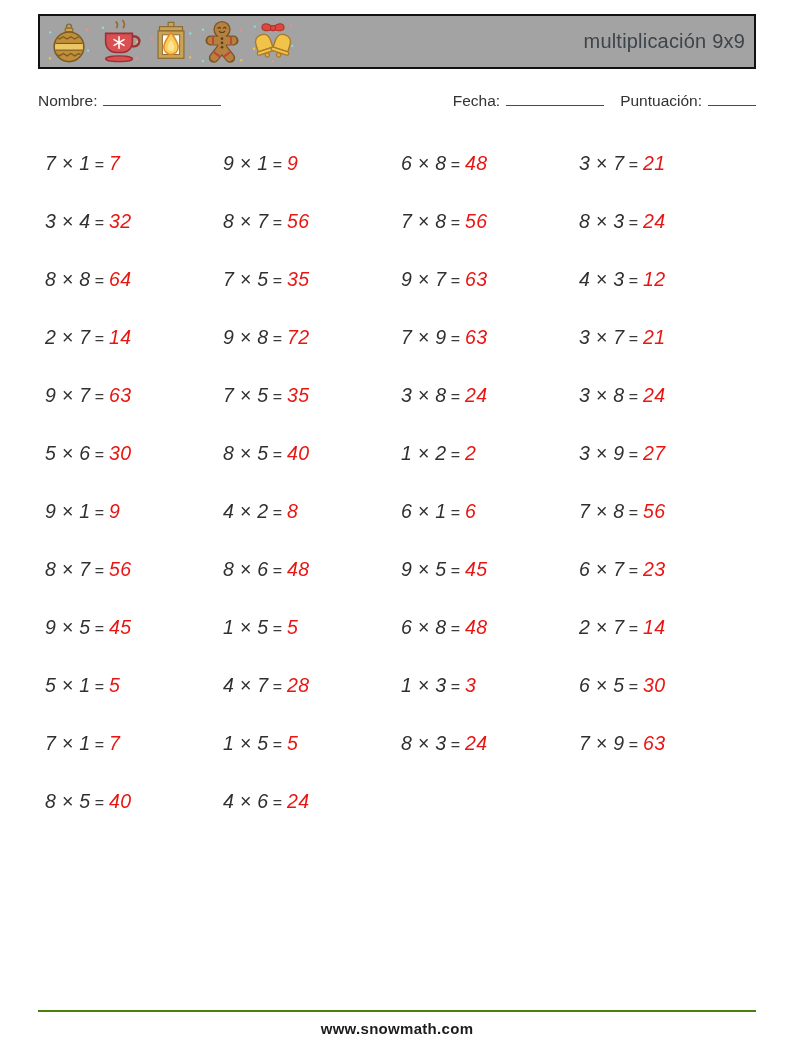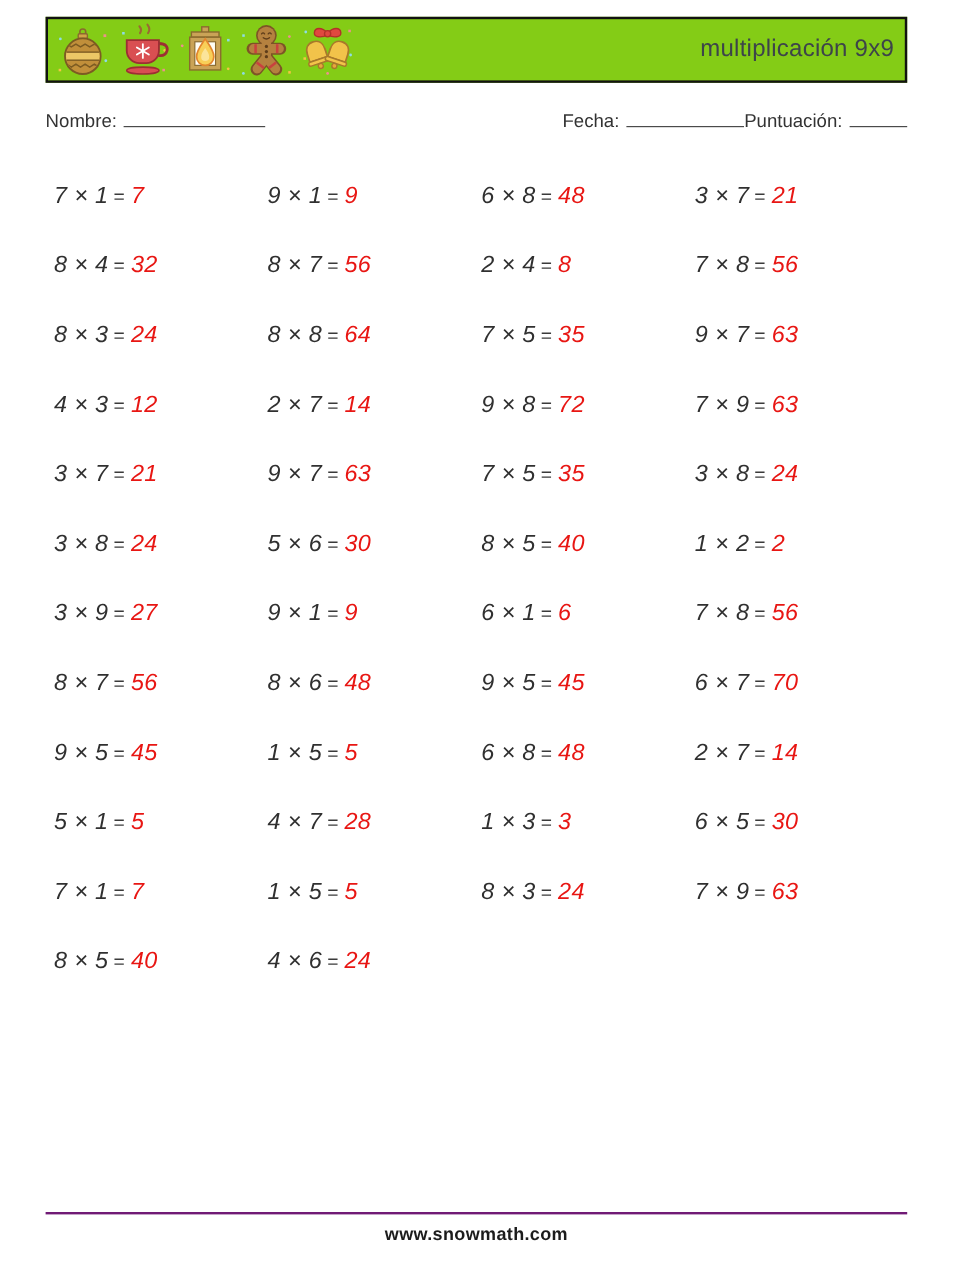--- a/index.html
+++ b/index.html
@@ -12,21 +12,21 @@
     font-family: "Liberation Sans", "DejaVu Sans", sans-serif;
   }
   .page { position: absolute; inset: 0; }
 
   
   .header-box {
     position: absolute; left: 38px; right: 38px; top: 14px; height: 55px;
     border: 2px solid #121212;
     display: flex; align-items: center; justify-content: space-between;
     padding: 0 9px 0 6px;
-    background: #84cc16;
+    background: #a3a3a3;
   }
   .icon-row { display: flex; align-items: center; gap: 5px; height: 100%; }
   .icon-row svg { width: 46px; height: 46px; display: block; }
   .doc-title {
     font-size: 20px; color: #3d444a; letter-spacing: 0.2px;
     white-space: nowrap;
   }
 
   
   .form-row {
@@ -36,21 +36,21 @@
   }
   .blank {
     display: inline-block; height: 14px;
     border-bottom: 1.6px solid #4a4a4a;
     margin-left: 6px;
   }
   .blank.name  { width: 118px; }
   .blank.date  { width: 98px; }
   .blank.score { width: 48px; }
   .group-date { margin-left: auto; }
-  .group-score { }
+  .group-score { margin-left: 16px; }
 
   
   .problems {
     position: absolute; left: 45px; top: 134px;
     display: grid;
     grid-template-columns: repeat(4, 178px);
     grid-auto-rows: 58px;
     align-items: center;
     font-style: italic;
   }
@@ -58,21 +58,21 @@
     font-size: 19.5px; color: #303030;
     white-space: nowrap;
     letter-spacing: 0.3px;
   }
   .problem .eq { font-size: 16px; color: #3a3a3a; margin: 0 5px 0 4px; }
   .problem .ans { color: #e81613; }
 
   
   .footer {
     position: absolute; left: 38px; right: 38px; top: 1010px;
-    border-top: 2px solid #701a75;
+    border-top: 2px solid #4d7c0f;
     text-align: center;
   }
   .site-link {
     display: inline-block; margin-top: 8px;
     font-weight: bold; font-size: 15px; color: #1c1c1c;
     letter-spacing: 0.3px;
   }
 </style>
 </head>
 <body>
@@ -205,31 +205,28 @@
 
     <div class="problem">
       <span class="expr">6 × 8</span><span class="eq">=</span><span class="ans">48</span>
     </div>
 
     <div class="problem">
       <span class="expr">3 × 7</span><span class="eq">=</span><span class="ans">21</span>
     </div>
 
     <div class="problem">
-      <span class="expr">8 × 4</span><span class="eq">=</span><span class="ans">32</span>
+      <span class="expr">3 × 4</span><span class="eq">=</span><span class="ans">32</span>
     </div>
 
     <div class="problem">
       <span class="expr">8 × 7</span><span class="eq">=</span><span class="ans">56</span>
     </div>
 
 
-    <div class="problem">
-      <span class="expr">2 × 4</span><span class="eq">=</span><span class="ans">8</span>
-    </div>
 
     <div class="problem">
       <span class="expr">7 × 8</span><span class="eq">=</span><span class="ans">56</span>
     </div>
 
     <div class="problem">
       <span class="expr">8 × 3</span><span class="eq">=</span><span class="ans">24</span>
     </div>
 
 
@@ -295,20 +292,23 @@
     </div>
 
     <div class="problem">
       <span class="expr">3 × 9</span><span class="eq">=</span><span class="ans">27</span>
     </div>
 
     <div class="problem">
       <span class="expr">9 × 1</span><span class="eq">=</span><span class="ans">9</span>
     </div>
 
+    <div class="problem">
+      <span class="expr">4 × 2</span><span class="eq">=</span><span class="ans">8</span>
+    </div>
 
     <div class="problem">
       <span class="expr">6 × 1</span><span class="eq">=</span><span class="ans">6</span>
     </div>
 
     <div class="problem">
       <span class="expr">7 × 8</span><span class="eq">=</span><span class="ans">56</span>
     </div>
 
     <div class="problem">
@@ -317,21 +317,21 @@
 
     <div class="problem">
       <span class="expr">8 × 6</span><span class="eq">=</span><span class="ans">48</span>
     </div>
 
     <div class="problem">
       <span class="expr">9 × 5</span><span class="eq">=</span><span class="ans">45</span>
     </div>
 
     <div class="problem">
-      <span class="expr">6 × 7</span><span class="eq">=</span><span class="ans">70</span>
+      <span class="expr">6 × 7</span><span class="eq">=</span><span class="ans">23</span>
     </div>
 
     <div class="problem">
       <span class="expr">9 × 5</span><span class="eq">=</span><span class="ans">45</span>
     </div>
 
     <div class="problem">
       <span class="expr">1 × 5</span><span class="eq">=</span><span class="ans">5</span>
     </div>
 

